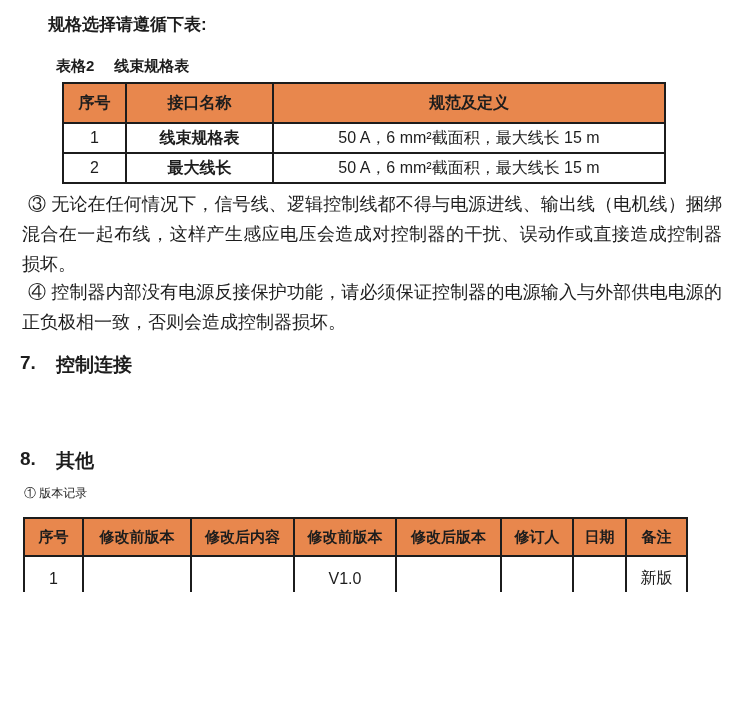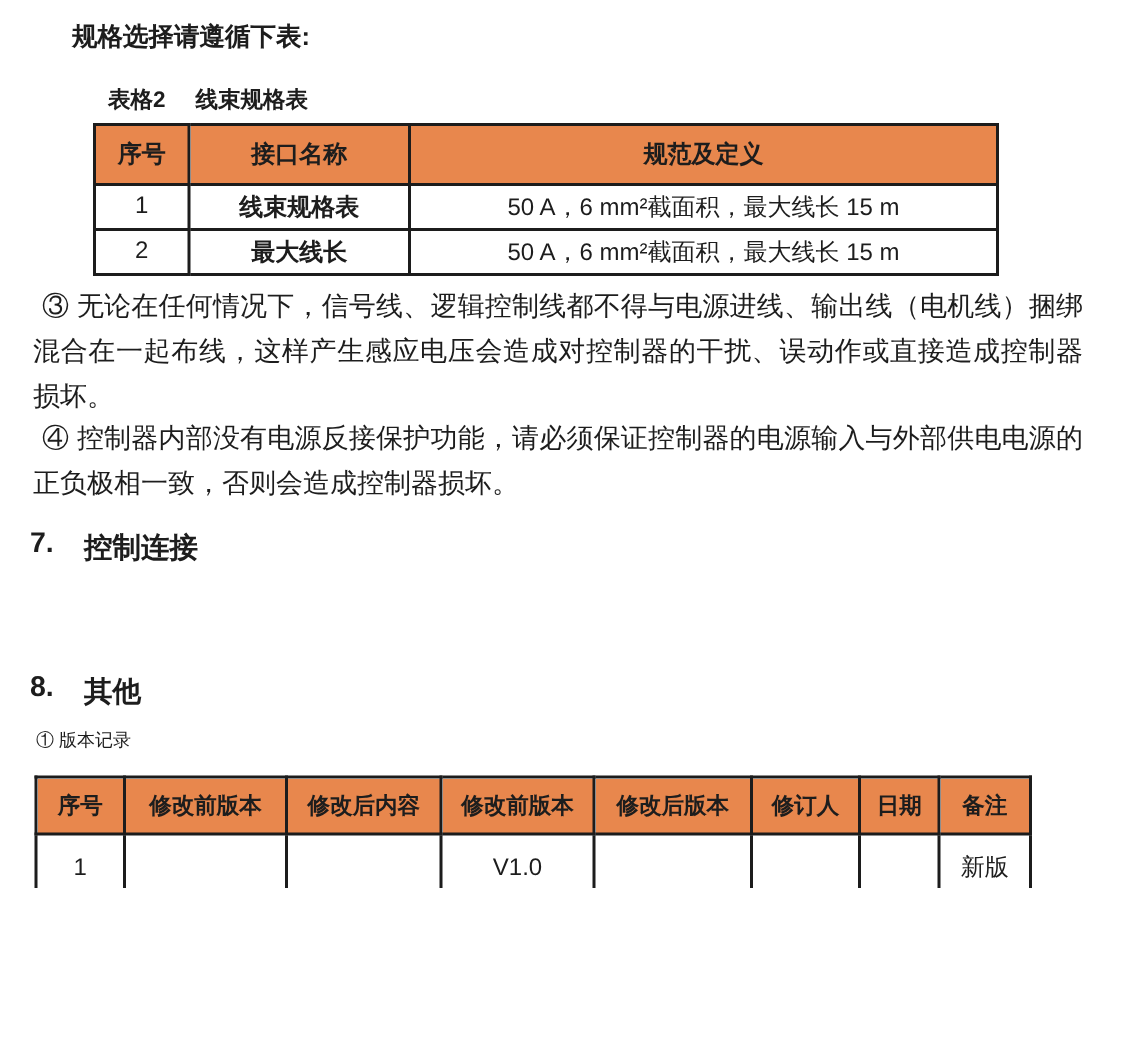--- a/index.html
+++ b/index.html
@@ -7,21 +7,21 @@
     --border-color:#1C1C1C;
     --text-color:#1D1D1D;
   }
   html,body{margin:0;padding:0;background:#fff;}
   .page{
     position:relative;width:750px;height:592px;background:#ffffff;
     font-family:"Liberation Sans",sans-serif;color:var(--text-color);
     overflow:hidden;
   }
   .intro{position:absolute;left:48px;top:13px;margin:0;font-size:17px;font-weight:600;}
-  .caption{position:absolute;left:72px;top:57px;font-size:15px;font-weight:bold;}
+  .caption{position:absolute;left:56px;top:57px;font-size:15px;font-weight:bold;}
   .caption .cap-label{margin-right:20px;}
 
   table{border-collapse:collapse;table-layout:fixed;}
   th,td{border:2px solid var(--border-color);text-align:center;vertical-align:middle;padding:0;overflow:hidden;}
   th{background:var(--header-bg);font-weight:bold;}
 
   .t1{position:absolute;left:62px;top:82px;width:604px;}
   .t1 th{height:38px;font-size:16px;}
   .t1 td{height:28px;font-size:16px;}
   .t1 td.name{font-weight:bold;}

